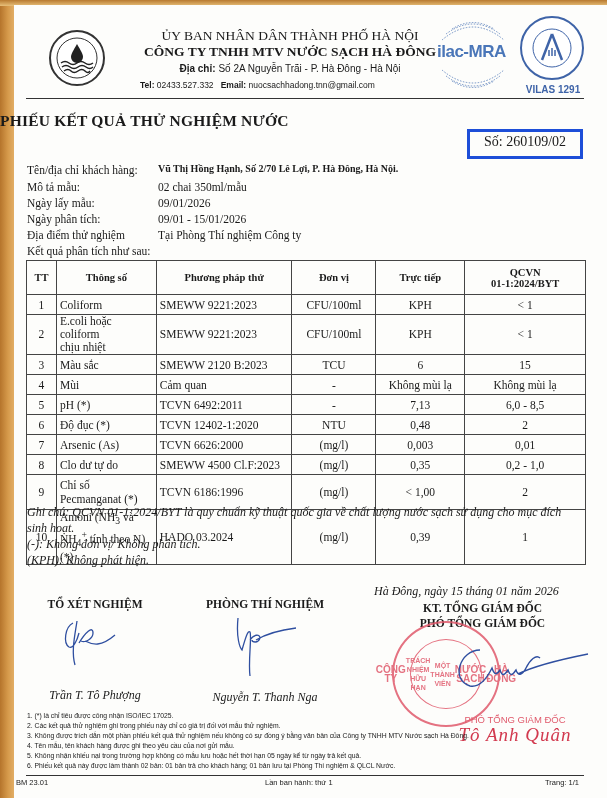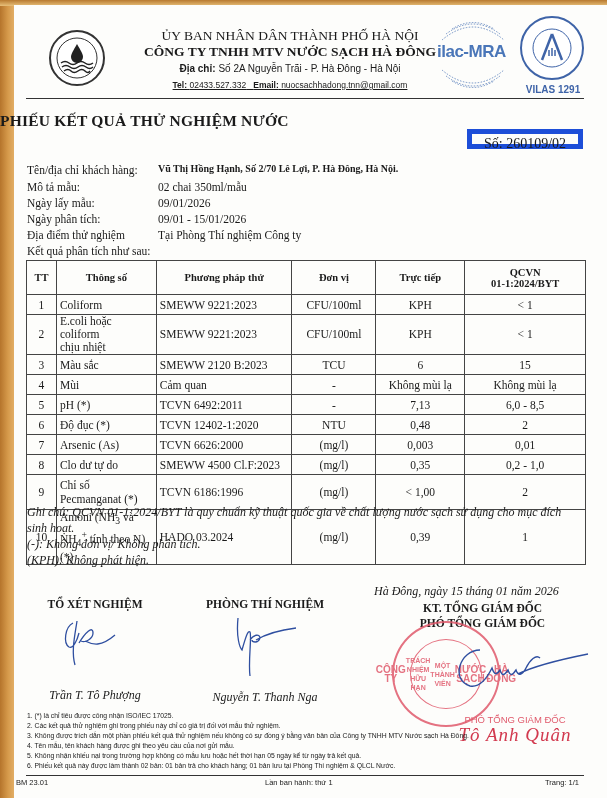--- a/index.html
+++ b/index.html
@@ -25,42 +25,42 @@
 
   
   .logo-circle {
     position: absolute; left: 49px; top: 30px; width: 56px; height: 56px;
     border: 2px solid #333; border-radius: 50%; box-sizing: border-box;
     display: flex; align-items: center; justify-content: center; background: #fff;
   }
   .hdr-line1 { position:absolute; left:140px; top:28px; width:300px; text-align:center; font-size:13.5px; }
   .hdr-line2 { position:absolute; left:140px; top:44px; width:300px; text-align:center; font-size:13.5px; font-weight:bold; }
   .hdr-line3 { position:absolute; left:140px; top:63px; width:300px; text-align:center; font-size:10px; font-family:"Liberation Sans", sans-serif; }
-  .hdr-line4 { position:absolute; left:140px; top:80px; width:300px; text-align:center; font-size:8.5px; font-family:"Liberation Sans", sans-serif;text-decoration:underline; }
+  .hdr-line4 { position:absolute; left:140px; top:80px; width:300px; font-size:8.5px; font-family:"Liberation Sans", sans-serif; }
   .hdr-line3 b, .hdr-line4 b { font-weight: bold; }
   .ilac {
     position:absolute; left:432px; top:18px; width:82px; height:72px;
   }
   .ilac-text {
     position:absolute; left:437px; top:42px; font-family:"Liberation Sans", sans-serif;
     font-weight:bold; font-size:17px; color:#4a76b8; letter-spacing:-0.5px;
   }
   .boa {
     position:absolute; left:520px; top:16px; width:64px; height:64px;
     border:2px solid #3f64a8; border-radius:50%; box-sizing:border-box; background:#fff;
   }
   .vilas {
     position:absolute; left:520px; top:84px; width:66px; text-align:center;
     font-family:"Liberation Sans", sans-serif; font-weight:bold; font-size:10px; color:#3f64a8;
   }
   .hr-top { position:absolute; left:26px; top:98px; width:558px; height:0; border-top:1.5px solid #333; }
 
   .title { position:absolute; left:0; top:112px; width:591px; text-align:left; font-weight:bold; font-size:15.5px; letter-spacing:0.2px; }
   .so-box {
-    position:absolute; left:467px; top:129px; width:116px; height:20px; border:5px solid #1d4ed8;
+    position:absolute; left:467px; top:129px; width:116px; height:30px; border:3px solid #1d4ed8;
     box-sizing:border-box; font-size:14px; text-align:center; line-height:19px;
   }
 
   .info { position:absolute; left:27px; font-size:11.5px; }
   .info-val { position:absolute; left:158px; font-size:11.5px; }
   .info-val.bold { font-weight:bold; font-size:10px; }
 
   
   table.res {
     position:absolute; left:26px; top:260px; width:560px; border-collapse:collapse;

